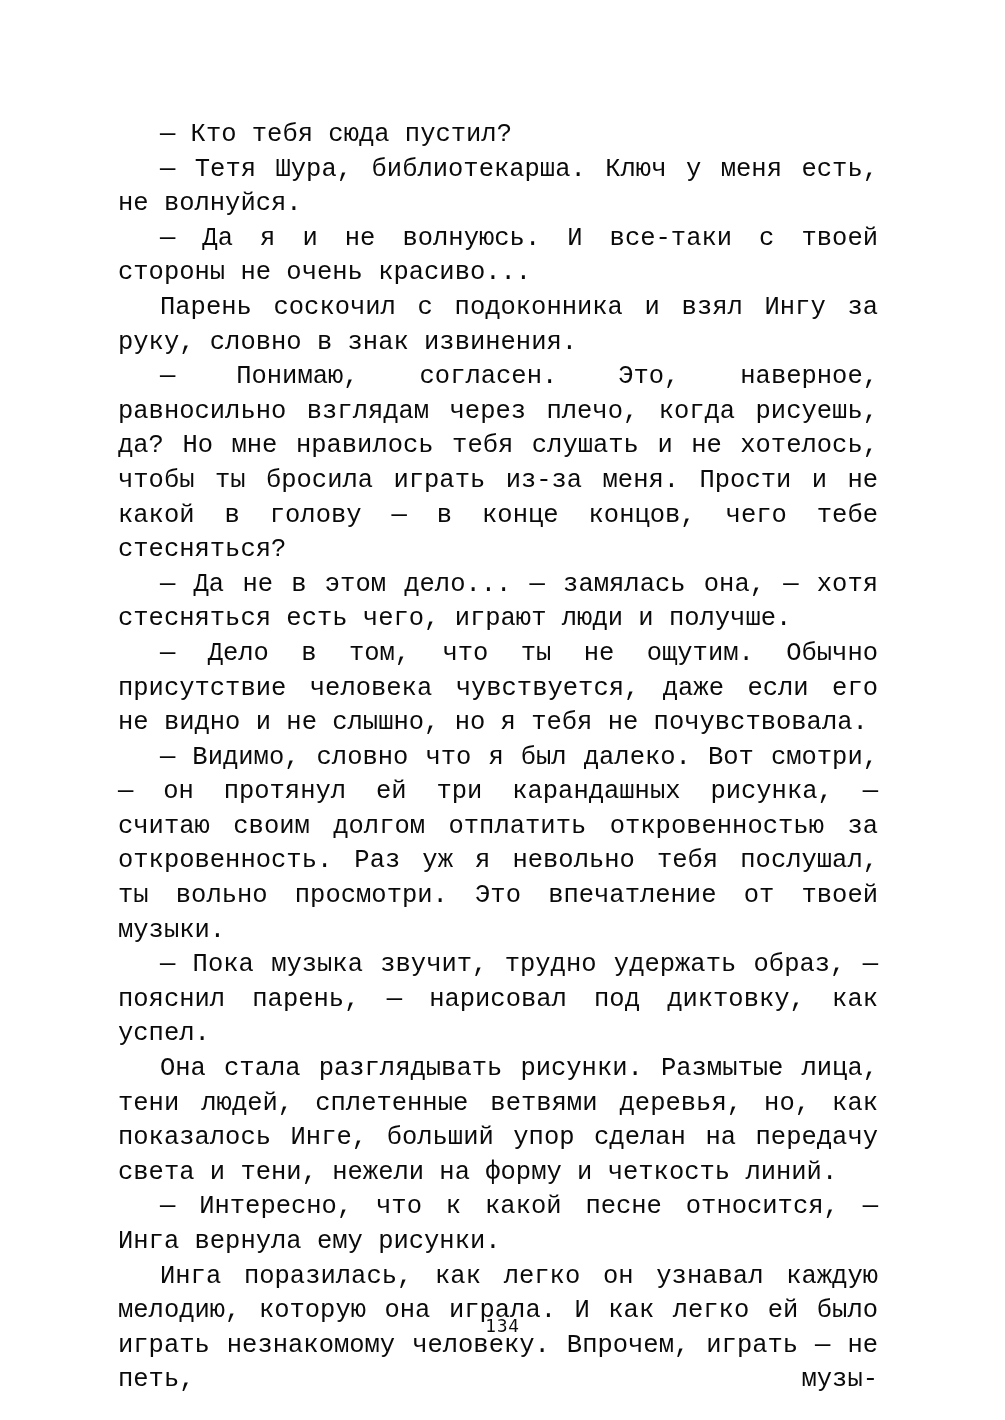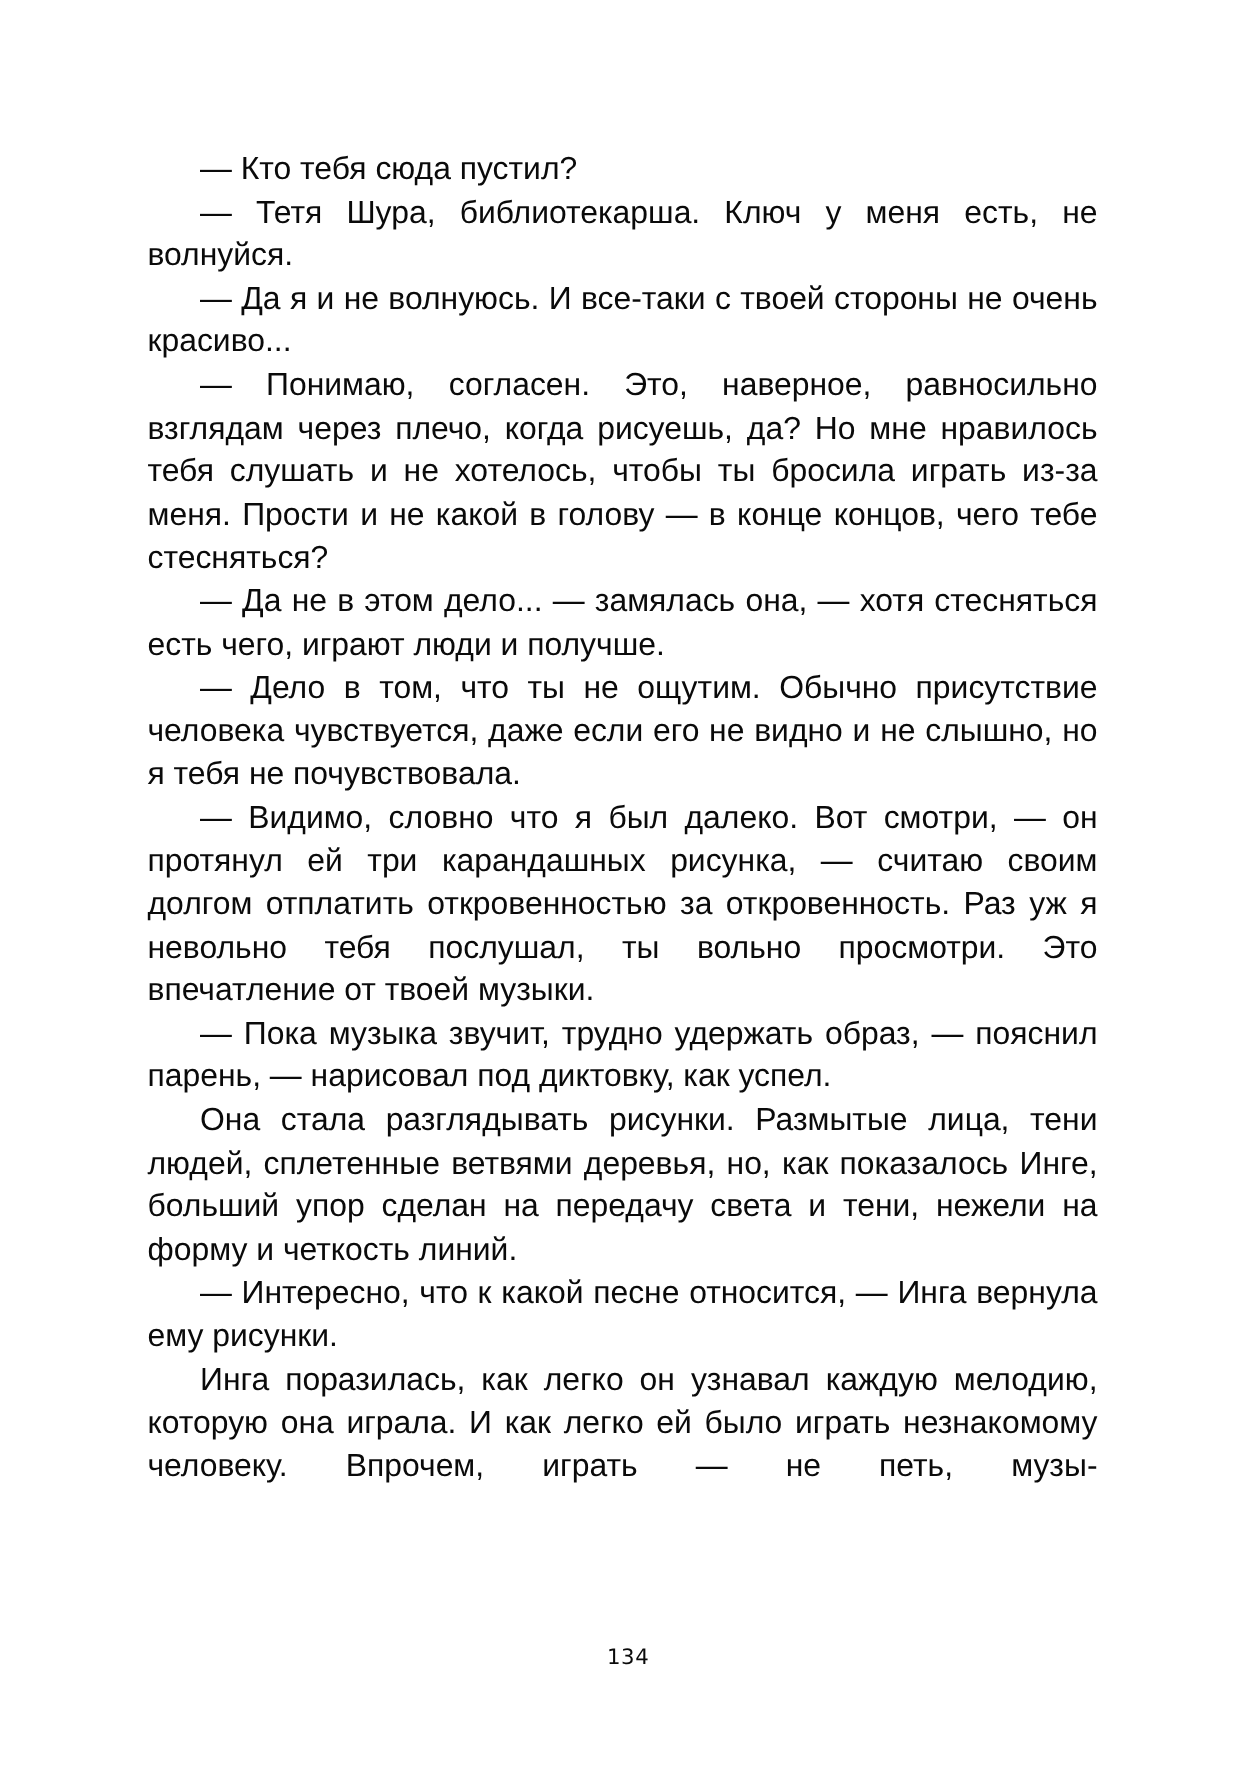--- a/index.html
+++ b/index.html
@@ -17,21 +17,21 @@
     box-sizing: border-box;
   }
   .text-block {
     position: absolute;
     left: 118px;
     top: 118px;
     width: 760px;
   }
   .para {
     margin: 0;
-    font-family: Liberation Sans, sans-serif;
+    font-family: Liberation Mono, monospace;
     font-size: 25.5px;
     line-height: 34.6px;
     color: #0a0a0a;
     text-align: justify;
     text-justify: inter-word;
     text-indent: 42px;
     hyphens: manual;
     -webkit-hyphens: manual;
   }
   
@@ -52,20 +52,21 @@
 </style>
 </head>
 <body>
 
 <div class="page">
 
   <div class="text-block">
     <p class="para">— Кто тебя сюда пустил?</p>
     <p class="para">— Тетя Шура, библиотекарша. Ключ у меня есть, не волнуйся.</p>
     <p class="para">— Да я и не волнуюсь. И все-таки с твоей стороны не очень красиво...</p>
+    <p class="para">Парень соскочил с подоконника и взял Ингу за руку, словно в знак извинения.</p>
     <p class="para">— Понимаю, согласен. Это, наверное, равносильно взглядам через плечо, когда рисуешь, да? Но мне нравилось тебя слушать и не хотелось, чтобы ты бросила играть из-за меня. Прости и не какой в голову — в конце концов, чего тебе стесняться?</p>
     <p class="para">— Да не в этом дело... — замялась она, — хотя стесняться есть чего, играют люди и получше.</p>
     <p class="para">— Дело в том, что ты не ощутим. Обычно присутствие человека чувствуется, даже если его не видно и не слышно, но я тебя не почувствовала.</p>
     <p class="para">— Видимо, словно что я был далеко. Вот смотри, — он протянул ей три карандашных рисунка, — считаю своим долгом отплатить откровенностью за откровенность. Раз уж я невольно тебя послушал, ты вольно просмотри. Это впечатление от твоей музыки.</p>
     <p class="para">— Пока музыка звучит, трудно удержать образ, — пояснил парень, — нарисовал под диктовку, как успел.</p>
     <p class="para">Она стала разглядывать рисунки. Размытые лица, тени людей, сплетенные ветвями деревья, но, как показалось Инге, больший упор сделан на передачу света и тени, нежели на форму и четкость линий.</p>
     <p class="para">— Интересно, что к какой песне относится, — Инга вернула ему рисунки.</p>
     <p class="para last-line-justify">Инга поразилась, как легко он узнавал каждую мелодию, которую она играла. И как легко ей было играть незнакомому человеку. Впрочем, играть — не петь, музы-</p>
   </div>
 

